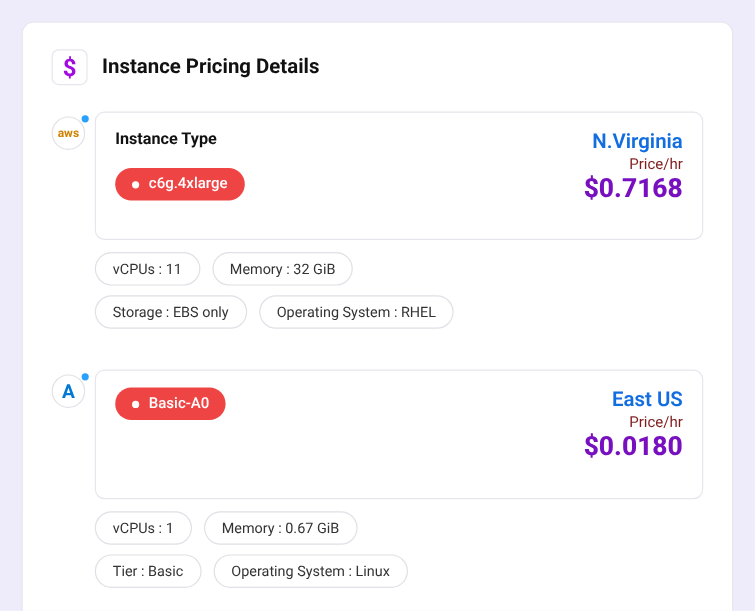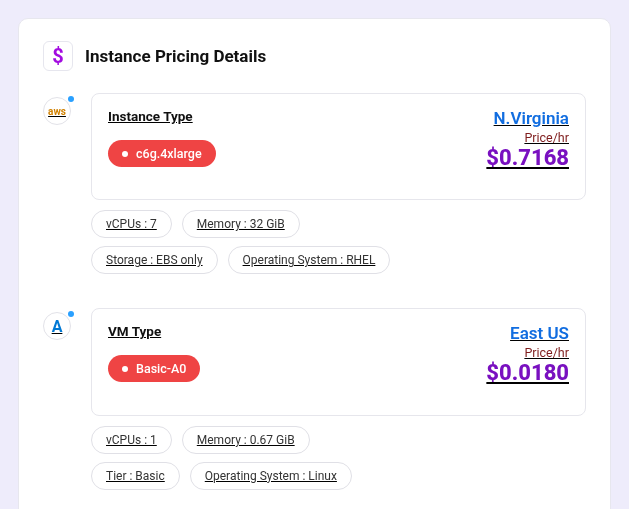--- a/index.html
+++ b/index.html
@@ -35,23 +35,22 @@
     font-size: 20px;
   }
   .panel-title {
     font-size: 17px;
     font-weight: 700;
     color: #111;
   }
   .instance-block {
     display: flex;
     align-items: flex-start;
-    gap: 20px;
+    gap: 8px;
     margin-bottom: 26px;
-    text-decoration: underline;
   }
   .provider-icon {
     width: 28px;
     height: 28px;
     border-radius: 50%;
     border: 1px solid #e2e2e8;
     background: #fff;
     display: flex;
     align-items: center;
     justify-content: center;
@@ -162,36 +161,35 @@
             <span>c6g.4xlarge</span>
           </span>
         </div>
         <div class="type-right">
           <div class="region">N.Virginia</div>
           <div class="price-label">Price/hr</div>
           <div class="price-value">$0.7168</div>
         </div>
       </div>
       <div class="spec-row">
-        <span class="spec-chip">vCPUs : 7</span>
+        <span class="spec-chip">vCPUs : 11</span>
         <span class="spec-chip">Memory : 32 GiB</span>
       </div>
       <div class="spec-row">
         <span class="spec-chip">Storage : EBS only</span>
         <span class="spec-chip">Operating System : RHEL</span>
       </div>
     </div>
   </div>
 
   <div class="instance-block" style="margin-bottom:0;">
     <div class="provider-icon azure">A</div>
     <div class="instance-body">
       <div class="type-card">
         <div class="type-left">
-          <div class="type-label">VM Type</div>
           <span class="type-pill">
             <span class="dot"></span>
             <span>Basic-A0</span>
           </span>
         </div>
         <div class="type-right">
           <div class="region">East US</div>
           <div class="price-label">Price/hr</div>
           <div class="price-value">$0.0180</div>
         </div>

